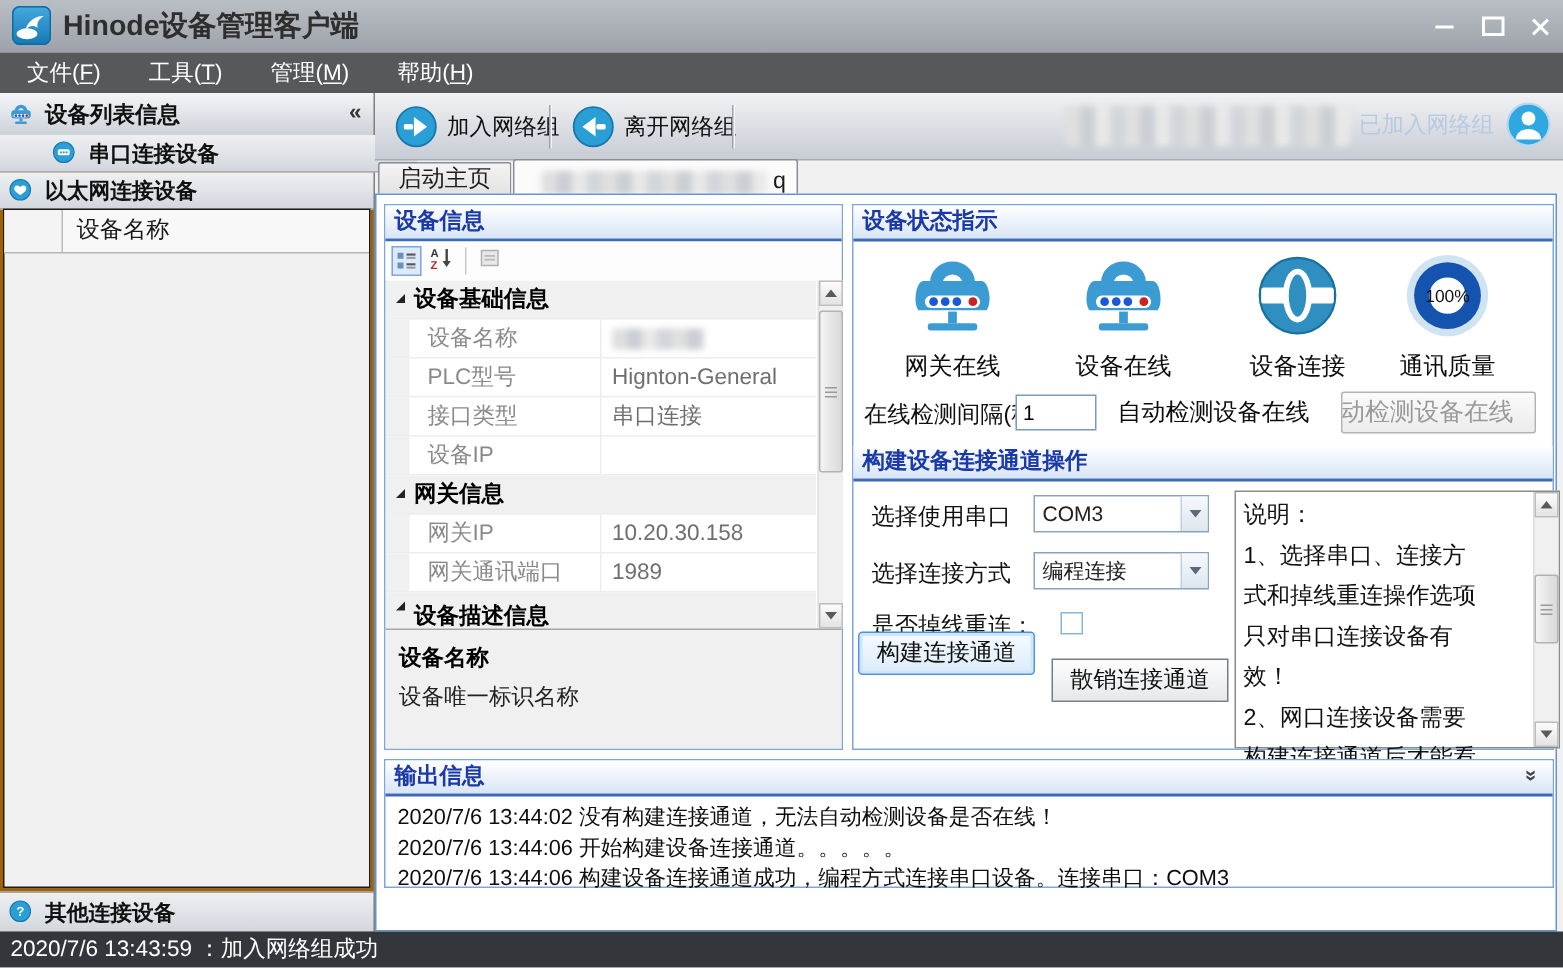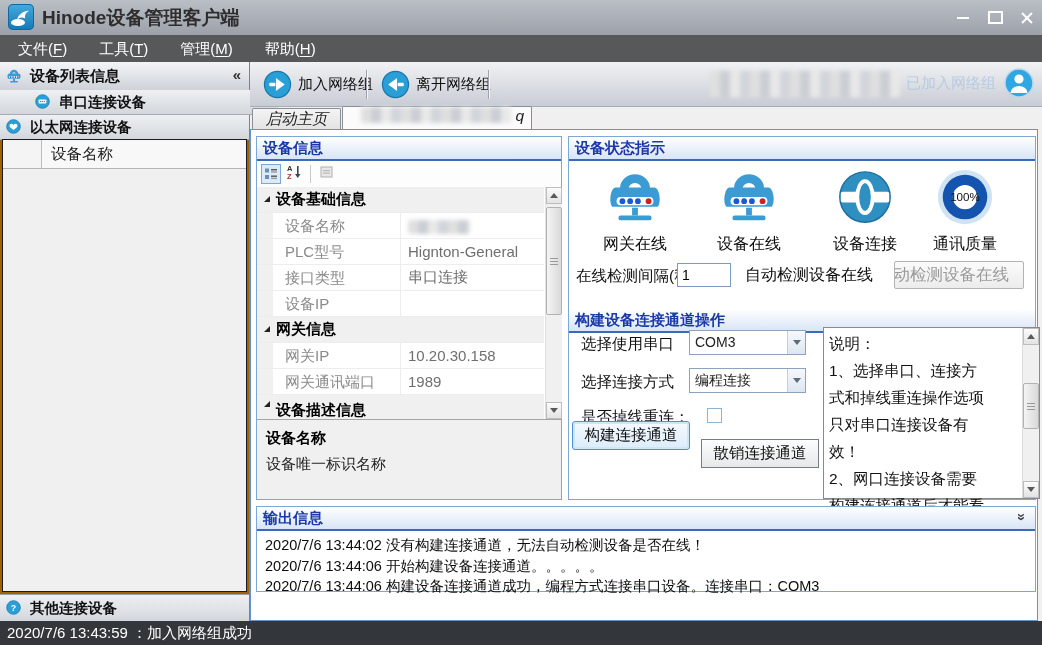--- a/index.html
+++ b/index.html
@@ -59,21 +59,21 @@
     background:linear-gradient(#f1f2f4,#c8ccd4);border-bottom:1px solid #a8acb4;box-sizing:border-box;}
   .tb-btn{top:7px;height:31px;display:flex;align-items:center;gap:6px;padding:0 7px;}
   .tb-btn .t{font-size:15px;color:#101010;}
   .tb-sep{top:8px;width:1px;height:29px;background:#9ea3ab;border-right:1px solid #f4f5f7;}
   .joined-label{top:12px;font-size:15px;color:#b6cbe2;}
   .avatar{top:6px;width:30px;height:30px;}
 
   
   .tab{box-sizing:border-box;border:1px solid #8a8f96;border-bottom:none;
     border-radius:2px 2px 0 0;font-size:15.5px;color:#1d1d1d;
-    display:flex;align-items:flex-start;justify-content:center;font-style:italic;}
+    display:flex;align-items:flex-end;justify-content:center;}
   .tab1{left:252px;top:108px;width:89px;height:22px;background:linear-gradient(#f4f4f4,#e2e2e2);}
   .tab2{left:342px;top:106px;width:190px;height:24px;background:#fbfbfc;justify-content:flex-end;padding-right:7px;gap:4px;}
 
   
   .content{left:250px;top:129px;width:788px;height:492px;background:#fff;
     border:1px solid #6593cf;box-sizing:border-box;}
   .panel{background:#fff;border:1px solid #7da7d9;box-sizing:border-box;}
   .p-hdr{position:absolute;left:0;top:0;right:0;height:24px;
     background:linear-gradient(#ffffff,#d8e5f6);border-bottom:2px solid #3a6ab8;
     font-size:15px;font-weight:bold;color:#1b3aa8;line-height:22px;padding-left:6px;box-sizing:border-box;}
@@ -108,21 +108,21 @@
   .interval-row{position:absolute;left:0;top:124px;right:0;height:30px;}
   .interval-label{position:absolute;left:7px;top:5px;font-size:15.5px;color:#111;white-space:nowrap;width:104px;overflow:hidden;}
   .num-input{position:absolute;left:108px;top:2px;width:44px;height:22px;border:1px solid #7a9ac0;font-size:14px;padding:0 4px;box-sizing:content-box;font-family:inherit;}
   .auto-label{position:absolute;left:176px;top:4px;font-size:16px;color:#0d0d0d;white-space:nowrap;}
   .btn{border:1px solid #747c86;background:linear-gradient(#fdfdfd,#e6e8ea);font-size:15.5px;color:#111;
     display:flex;align-items:center;justify-content:center;box-sizing:border-box;overflow:hidden;white-space:nowrap;}
   .btn-disabled{position:absolute;left:325px;top:0;width:130px;height:28px;border:1px solid #b3b3b3;border-radius:2px;
     background:linear-gradient(#fbfbfb,#ececec);color:#9a9a9a;font-size:16.5px;
     display:flex;align-items:center;overflow:hidden;box-sizing:border-box;}
   .btn-disabled .clip{white-space:nowrap;margin-left:-18px;}
-  .hdr2{top:172px;}
+  .hdr2{top:160px;}
   .form-label{position:absolute;left:12px;font-size:15.5px;color:#111;white-space:nowrap;}
   .combo{position:absolute;left:120px;width:117px;height:25px;border:1px solid #8aa4c0;background:#fff;box-sizing:border-box;display:flex;}
   .combo .val{flex:1;font-size:14px;color:#222;line-height:23px;padding-left:5px;white-space:nowrap;overflow:hidden;}
   .combo .dd{width:17px;border-left:1px solid #c2d0de;background:linear-gradient(#f6f9fc,#dde6ef);display:flex;align-items:center;justify-content:center;}
   .dd-tri{width:0;height:0;border-left:4px solid transparent;border-right:4px solid transparent;border-top:5px solid #5b6b7b;}
   .cb{position:absolute;left:138px;width:15px;height:15px;border:1px solid #86b6d8;background:#fff;box-sizing:border-box;}
   .btn-build{position:absolute;left:3px;top:284px;width:118px;height:29px;border:1px solid #4d90d9;border-radius:3px;
     box-shadow:inset 0 0 0 2px #cfe5f8;background:linear-gradient(#f5faff,#dcecfa);}
   .btn-revoke{position:absolute;left:132px;top:302px;width:118px;height:29px;}
   .notebox{position:absolute;left:254px;top:190px;width:217px;height:172px;border:1px solid #8a8a8a;background:#fff;box-sizing:border-box;}

